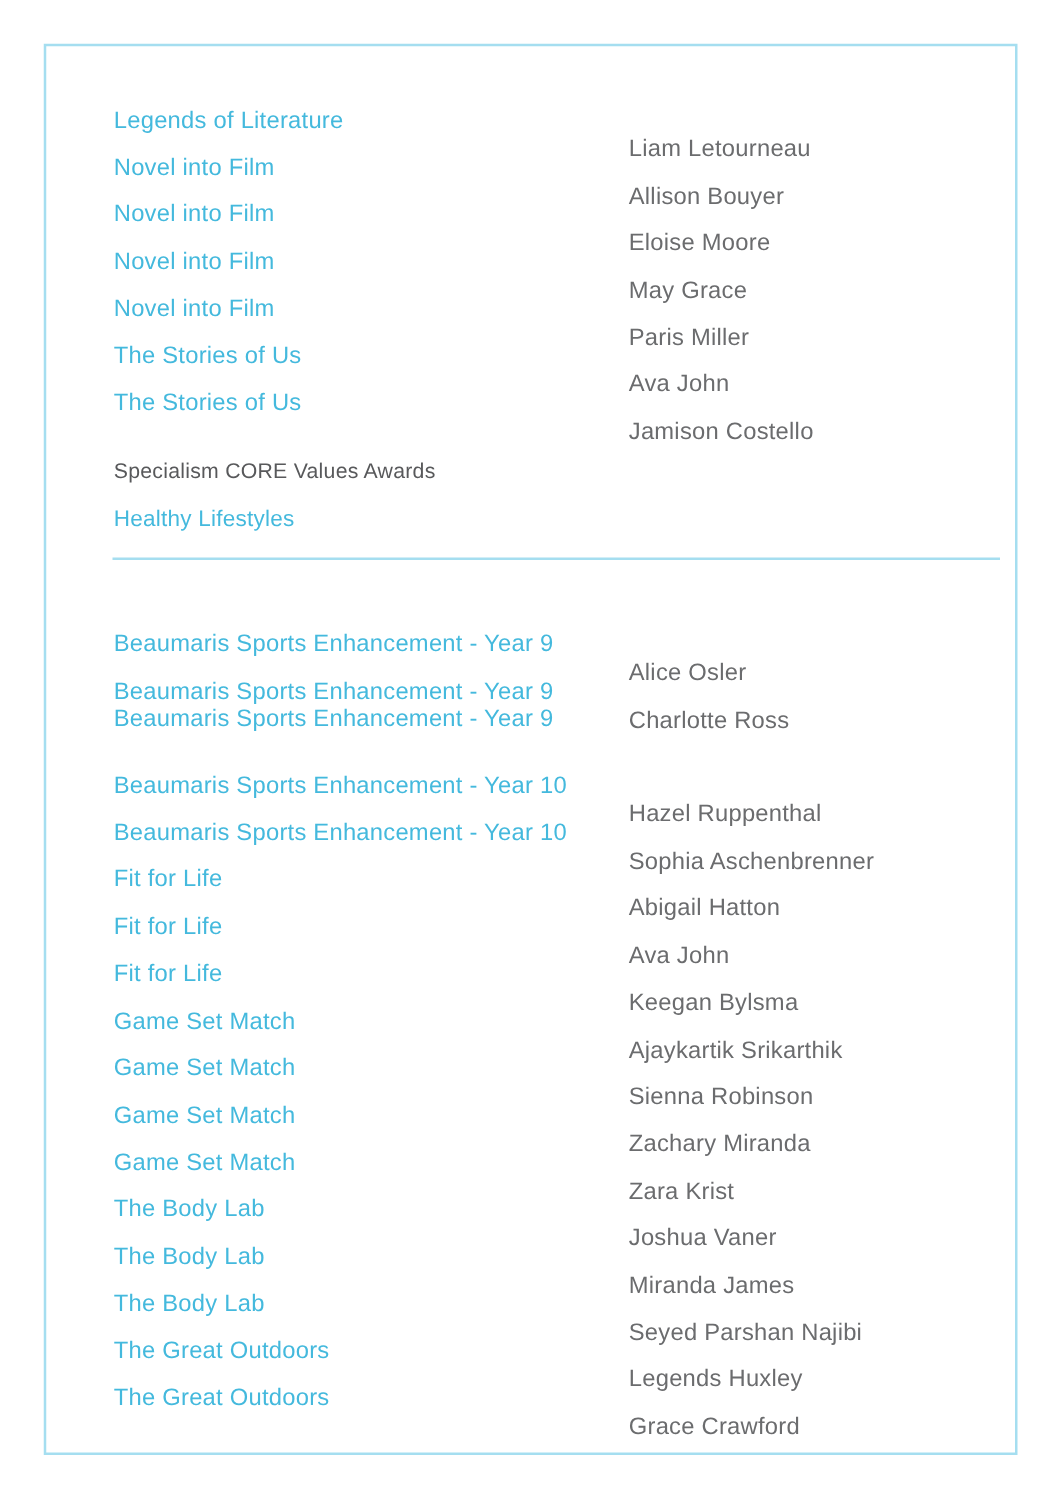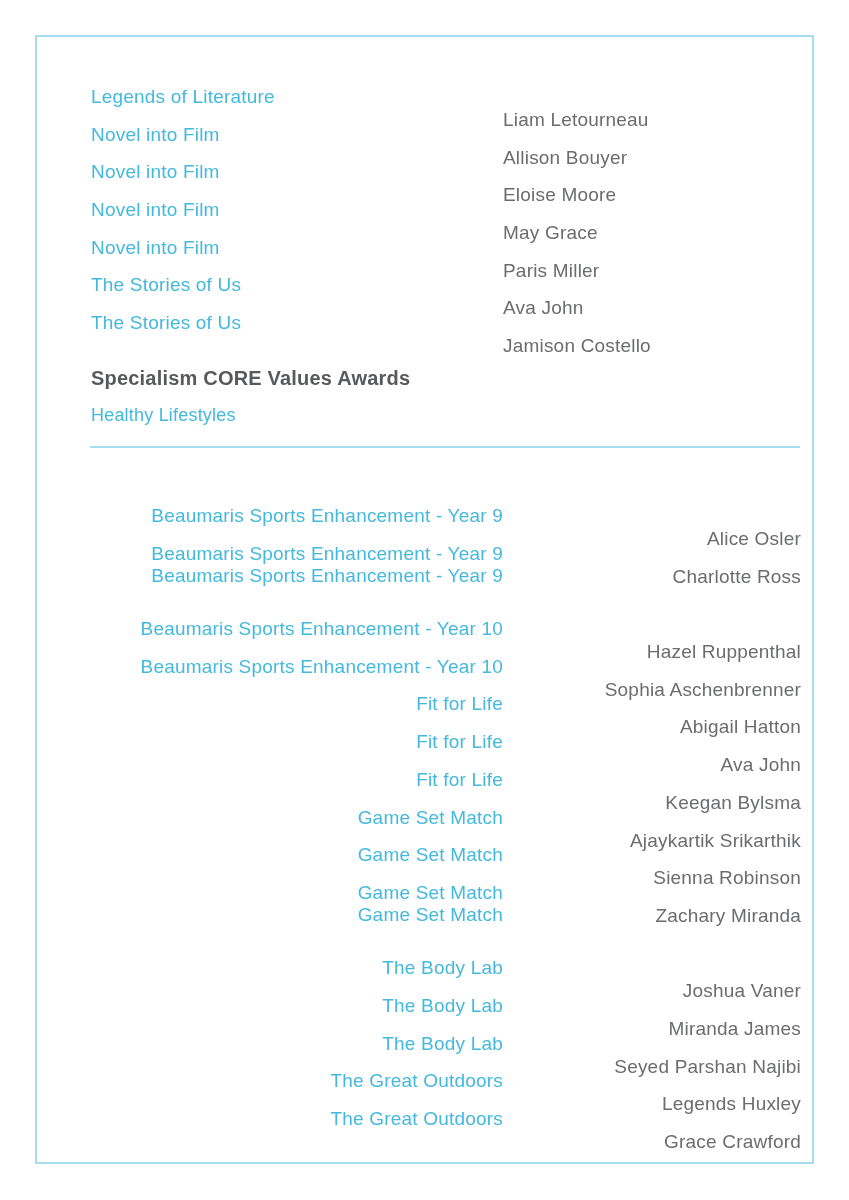--- a/index.html
+++ b/index.html
@@ -30,21 +30,21 @@
     width: 779px;
     height: 1129px;
     border: 2px solid var(--frame-color);
   }
   .list {
     position: absolute;
     left: 91px;
     width: 710px;
   }
   .list-top { top: 63px; }
-  .list-bottom { top: 482px; text-align: right; }
+  .list-bottom { top: 482px; }
   .row {
     display: grid;
     grid-template-columns: 412px 1fr;
     align-items: center;
     height: 37.7px;
   }
   .program {
     color: var(--accent-color);
     font-size: 19px;
     letter-spacing: 0.2px;
@@ -54,22 +54,22 @@
     color: var(--name-color);
     font-size: 19px;
     letter-spacing: 0.2px;
     white-space: nowrap;
     margin-top: 46px;
   }
   .section-title {
     position: absolute;
     left: 91px;
     top: 367px;
-    font-size: 20px;
-    font-weight: 700;
+    font-size: 17px;
+    font-weight: 400;
     color: var(--heading-color);
     letter-spacing: 0.2px;
     white-space: nowrap;
   }
   .section-subtitle {
     position: absolute;
     left: 91px;
     top: 405px;
     font-size: 18px;
     font-weight: 500;
@@ -186,20 +186,21 @@
         <span class="recipient">Sienna Robinson</span>
       </div>
 
       <div class="row">
         <span class="program">Game Set Match</span>
         <span class="recipient">Zachary Miranda</span>
       </div>
 
       <div class="row">
         <span class="program">Game Set Match</span>
+        <span class="recipient">Zara Krist</span>
       </div>
 
       <div class="row">
         <span class="program">The Body Lab</span>
         <span class="recipient">Joshua Vaner</span>
       </div>
 
       <div class="row">
         <span class="program">The Body Lab</span>
         <span class="recipient">Miranda James</span>

